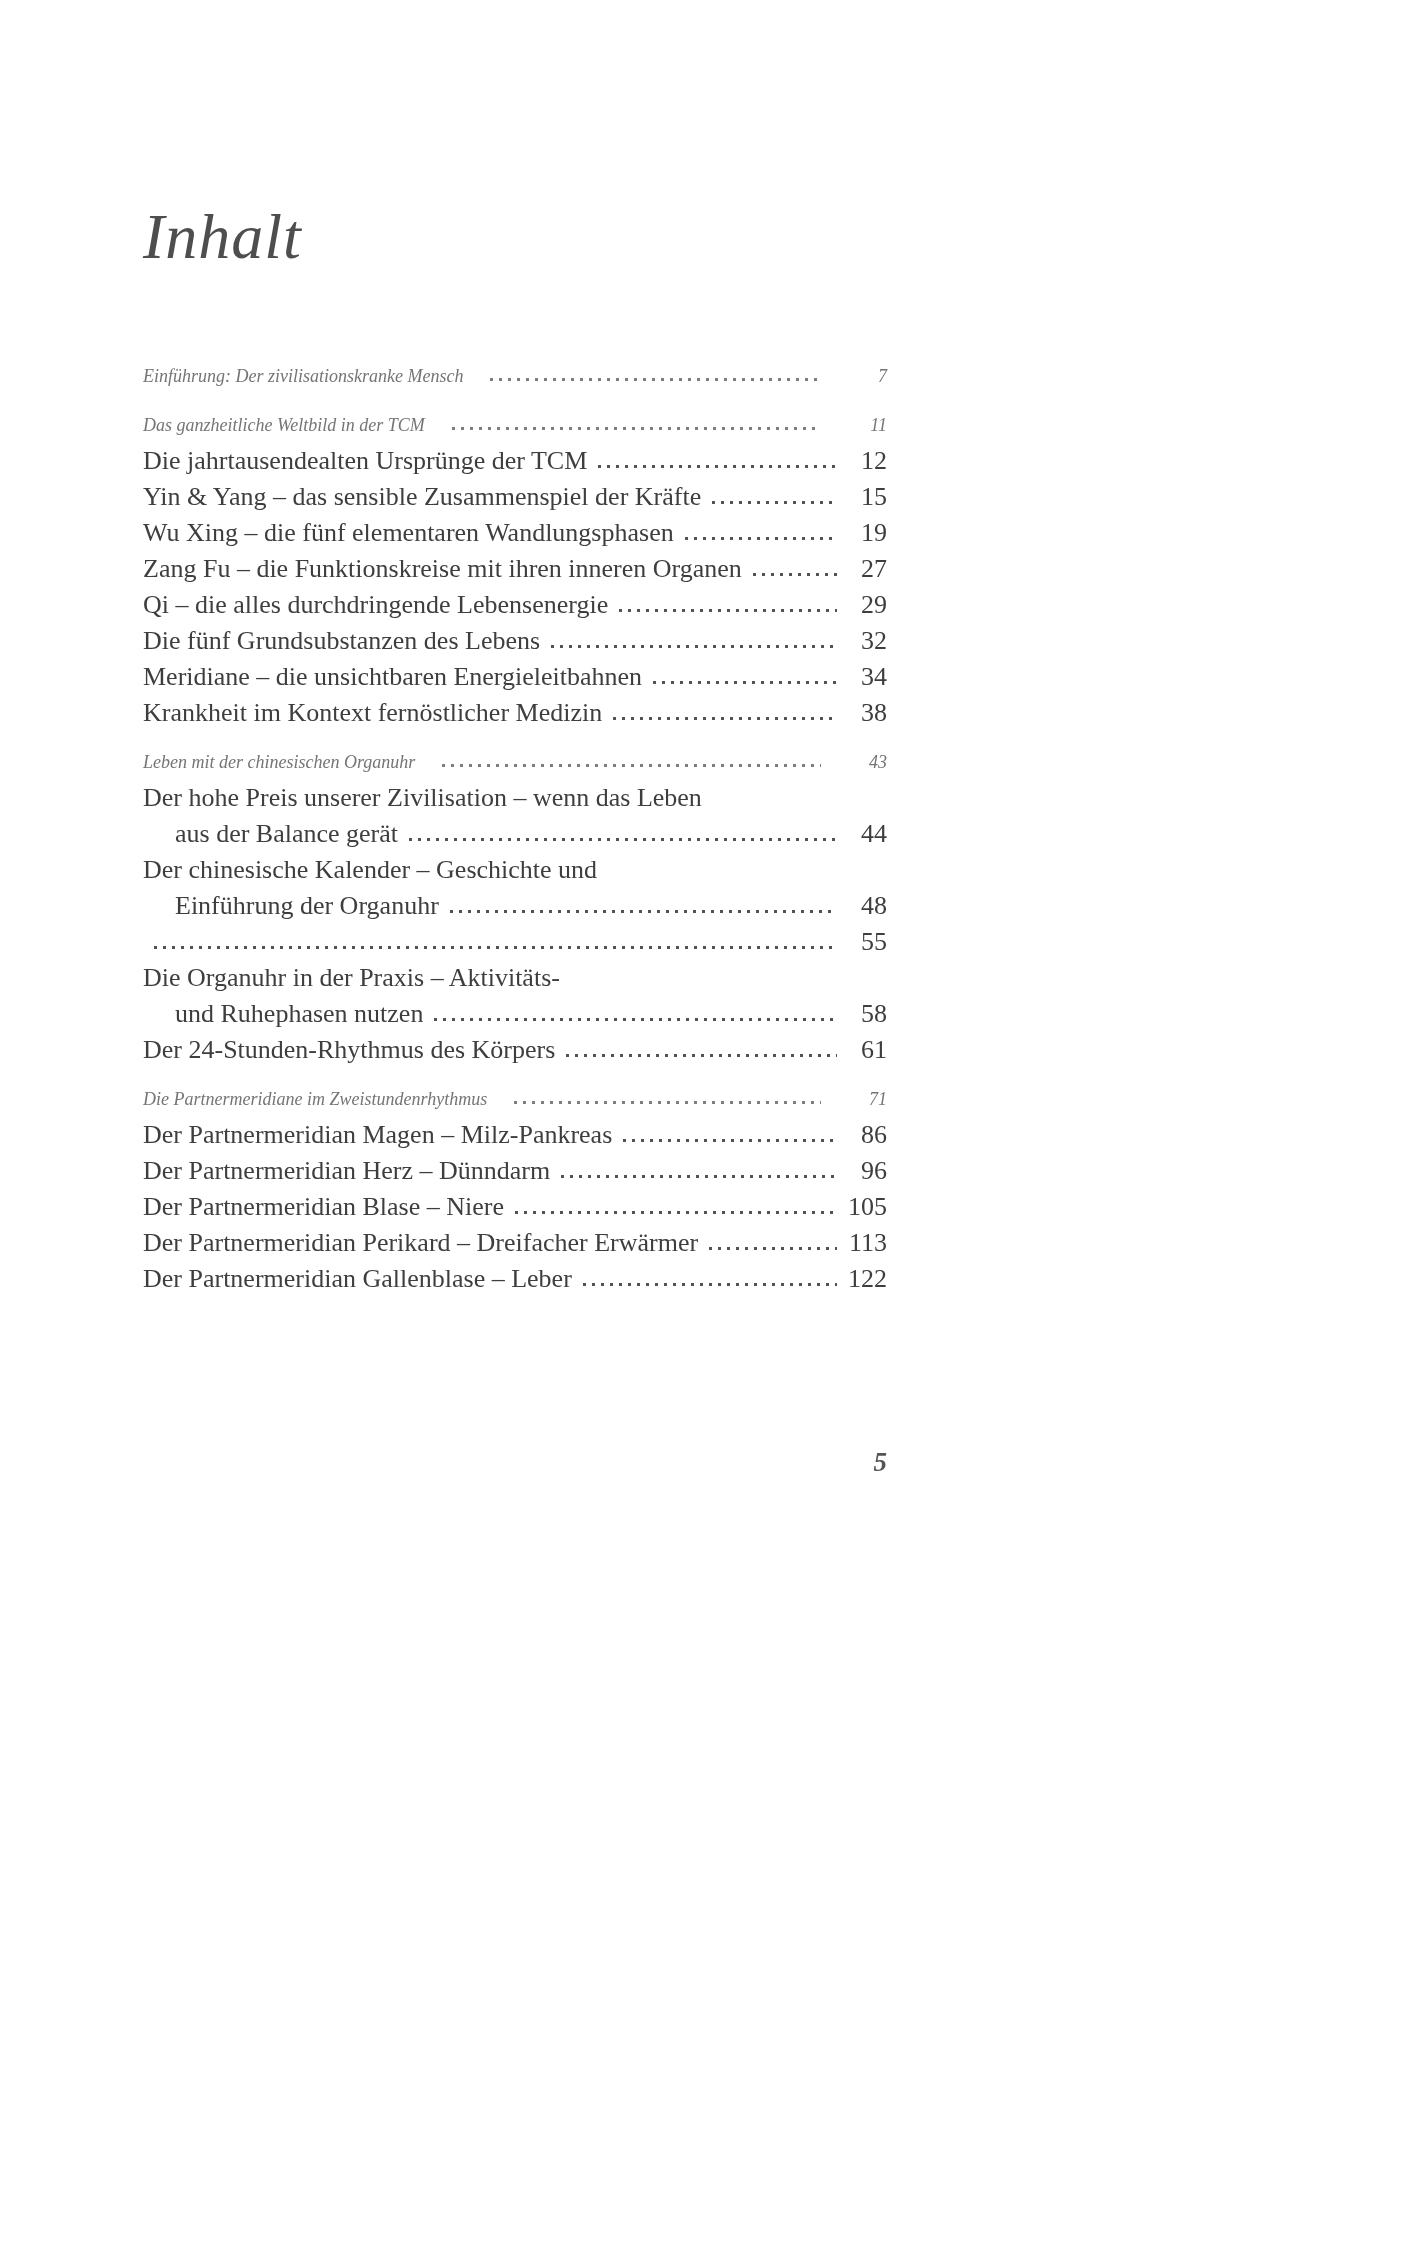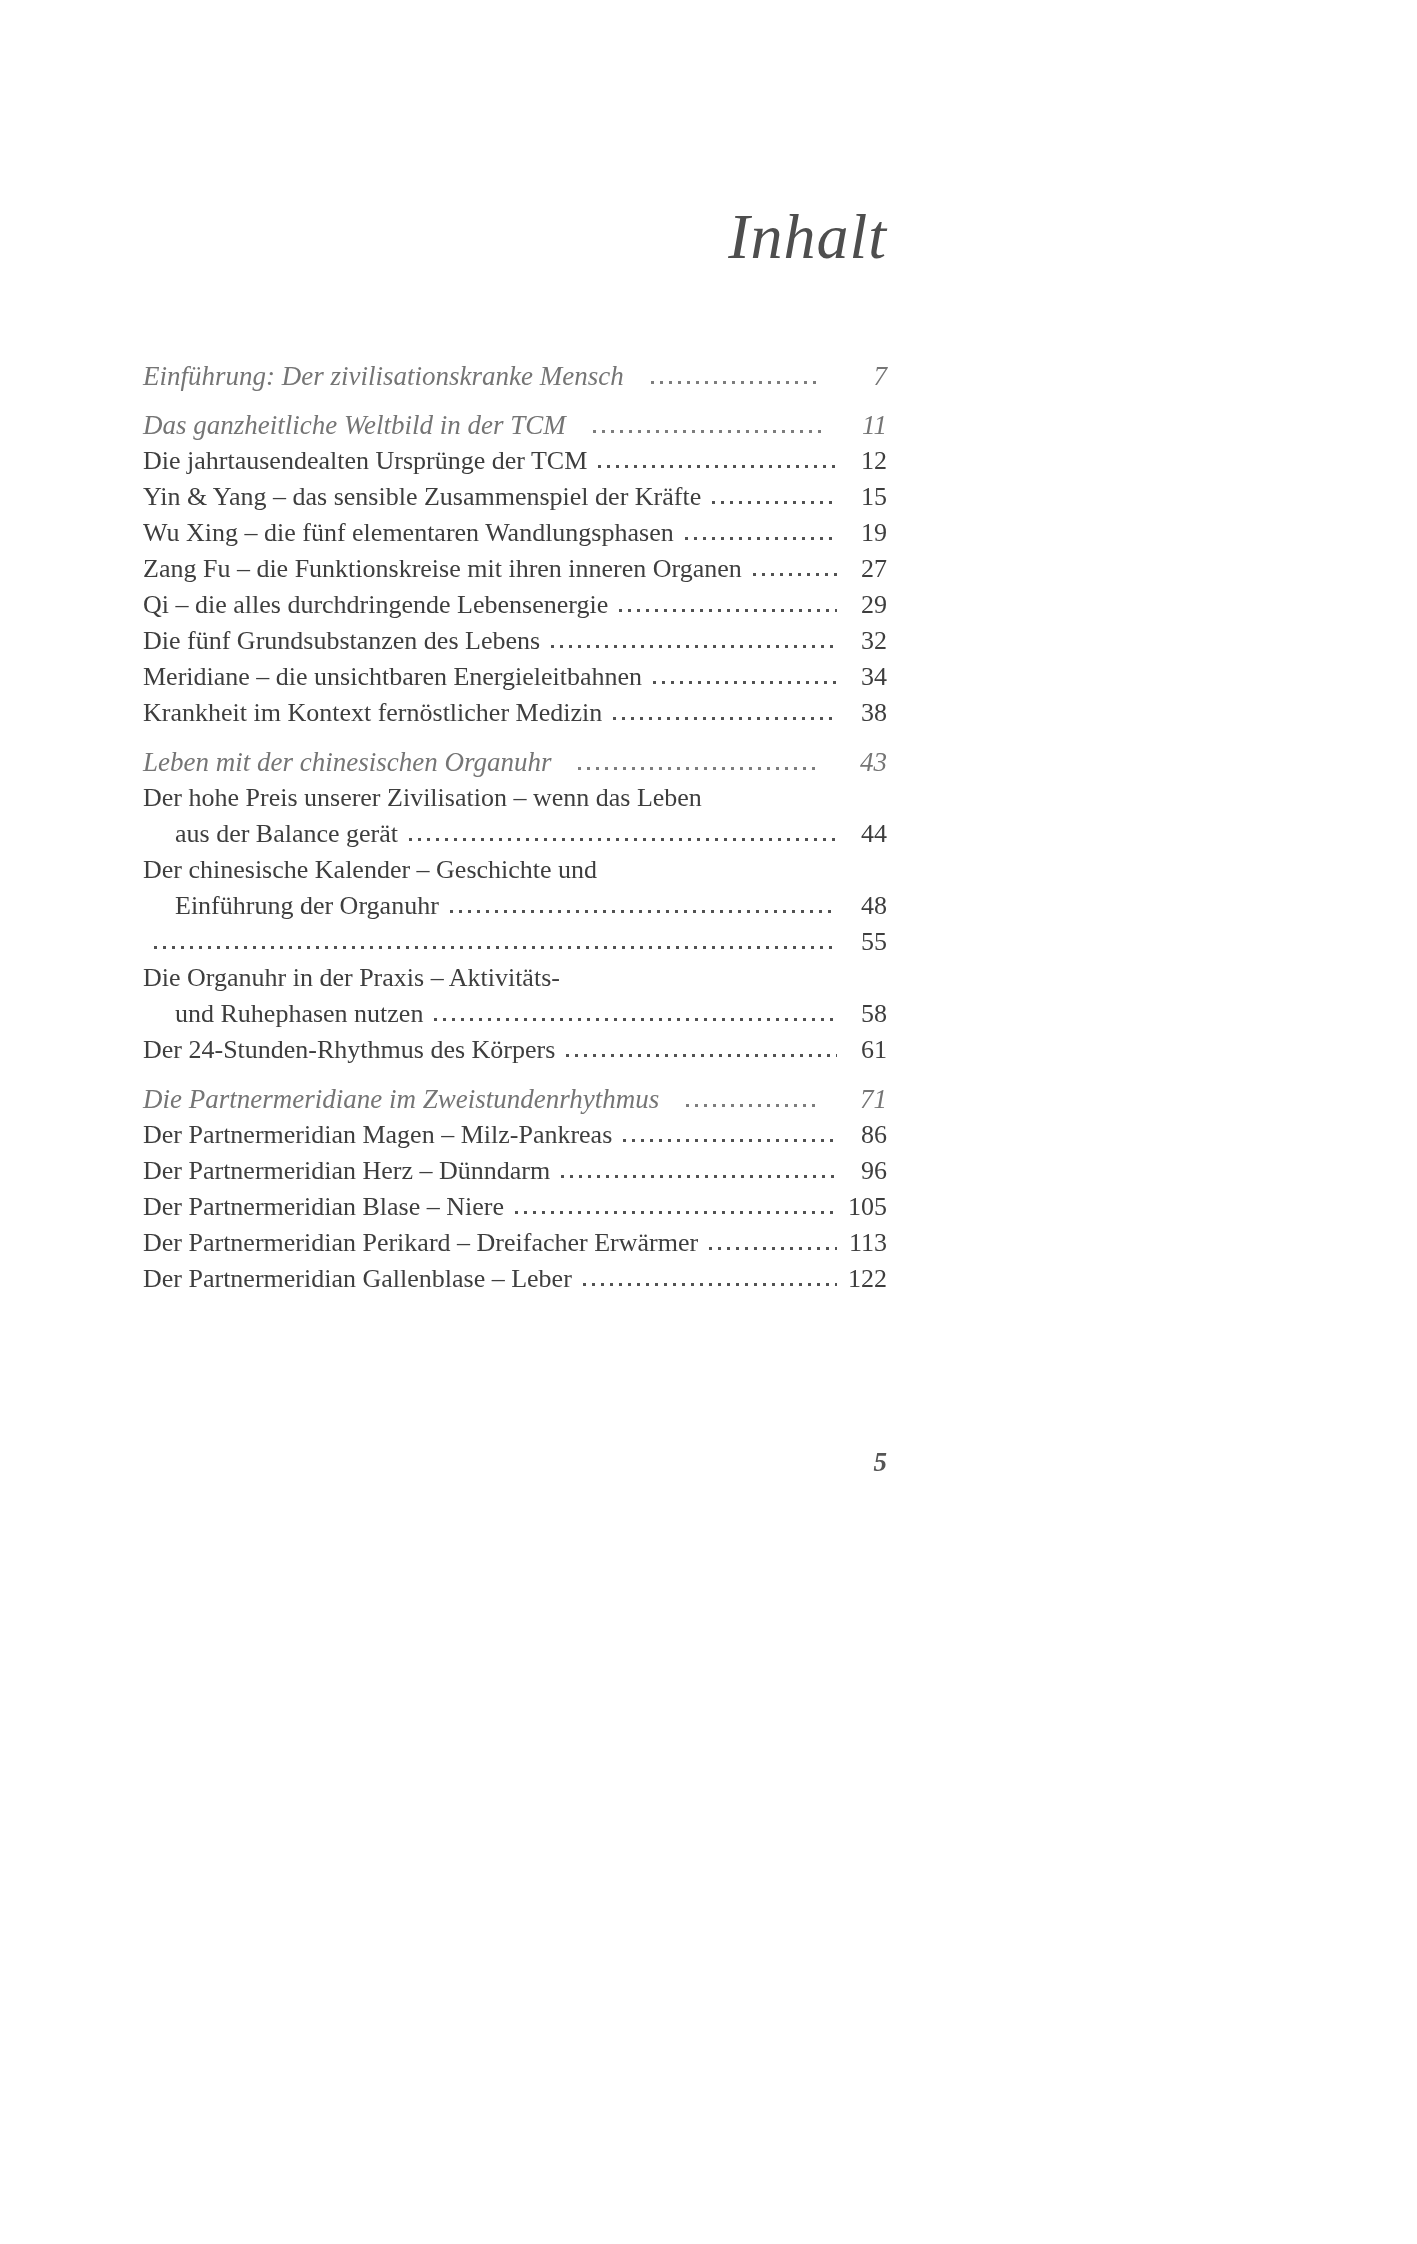--- a/index.html
+++ b/index.html
@@ -22,37 +22,36 @@
   }
 
   .title {
     margin: 0 0 88px 0;
     font-size: 64px;
     line-height: 1.05;
     font-weight: 400;
     font-style: italic;
     color: #4e4e4e;
     letter-spacing: 1px;
-    text-align: right;
   }
 
   .toc-section + .toc-section { margin-top: 13px; }
 
   .toc-row {
     display: flex;
     align-items: baseline;
     font-size: 26px;
     line-height: 36px;
     color: #3e3e3e;
   }
 
   .heading-row {
     font-style: italic;
     color: #757575;
-    font-size: 27px;
+    font-size: 18px;
     gap: 16px;
   }
 
   .label { flex: 0 0 auto; white-space: nowrap; }
 
   .dots {
     flex: 1 1 auto;
     min-width: 8px;
     height: 5px;
     margin: 0 6px 0 8px;

